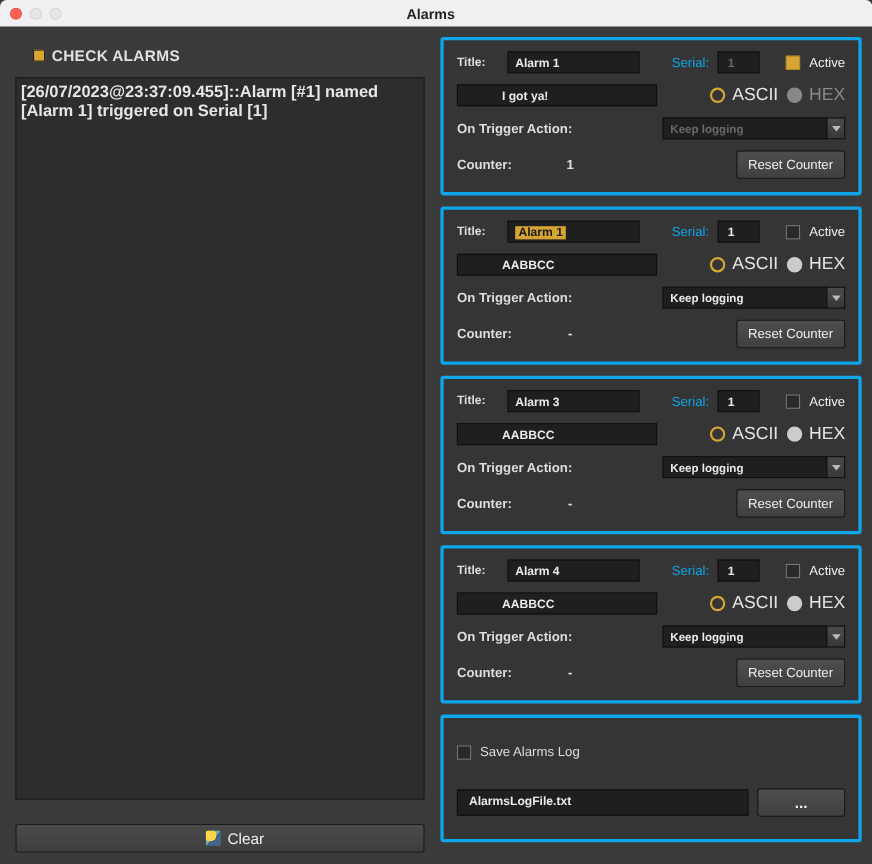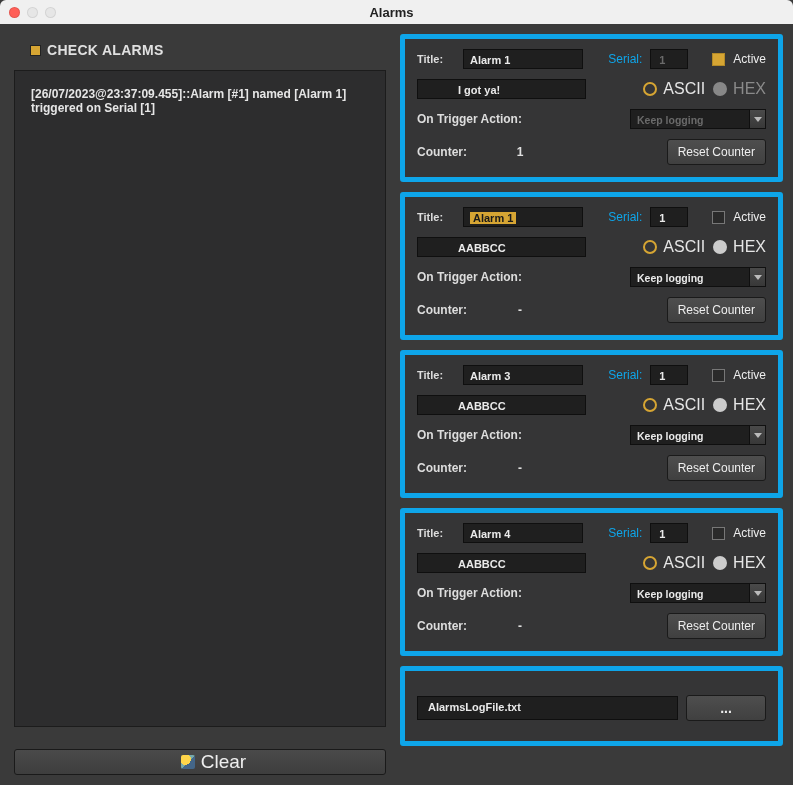--- a/index.html
+++ b/index.html
@@ -38,72 +38,72 @@
 }
 .check-hdr { display: flex; align-items: center; gap: 6px; padding: 4px 0 8px 16px; }
 .sq { width: 11px; height: 11px; background: #d6a533; border: 1px solid #222; }
 .check-hdr span { font-size: 14px; font-weight: 700; letter-spacing: 0.3px; }
 
 .log {
   flex: 1;
   background: #2d2d2e;
   border: 1px solid #1c1c1c;
   margin-top: 4px;
-  padding: 16px;
+  padding: 4px;
   color: #e6e6e6;
-  font-size: 12px;
+  font-size: 15px;
   font-weight: 600;
   overflow: auto;
 }
 .clear-btn {
   height: 26px;
   margin-top: 22px;
   background: linear-gradient(#4a4a4a,#3e3e3e);
   border: 1px solid #1a1a1a;
   border-radius: 3px;
   display: flex;
   align-items: center;
   justify-content: center;
   gap: 6px;
   color: #eee;
-  font-size: 19px;
+  font-size: 14px;
   cursor: pointer;
   padding-left: 27px;
 }
 .brush { width: 14px; height: 14px; display:inline-block; background: radial-gradient(circle at 30% 30%, #ffd54a 0 40%, transparent 41%), linear-gradient(135deg,#7aa 0 50%,#468 51% 100%); border-radius:2px; }
 
 .right {
   flex: 1;
   padding: 10px 10px 10px 4px;
   overflow-y: auto;
 }
 .card {
   background: #353536;
-  border: 5px solid #0ea5e9;
+  border: 3px solid #0ea5e9;
   border-radius: 3px;
   padding: 10px 12px 12px 12px;
   margin-bottom: 10px;
 }
 .row { display: flex; align-items: center; gap: 8px; margin-bottom: 10px; }
 .row:last-child { margin-bottom: 0; }
 .lbl { font-size: 12px; font-weight: 600; color: #ddd; }
 .lbl.title-lbl { width: 38px; font-size:11px; font-weight:700; }
 .inp {
   background: #1f1f1f;
   border: 1px solid #0f0f0f;
   color: #eaeaea;
   padding: 4px 6px;
   font-size: 11px;
   font-weight: 700;
   height: 20px;
 }
 .inp.title { width: 120px; }
 .inp.serial { width: 38px; text-align: left; padding-left: 8px; }
-.inp.pattern { width: 169px; padding-left: 40px; }
-.inp.action { width: 120px; font-weight:700; font-size:10.5px; }
+.inp.pattern { width: 182px; padding-left: 40px; }
+.inp.action { width: 150px; font-weight:700; font-size:10.5px; }
 .inp.file { flex:1; font-weight:700; padding-left:10px; }
 .inp.disabled { color: #6a6a6a; }
 .hl { background: #d6a533; color: #1a1a1a; padding: 0 3px; }
 
 .spacer { flex: 1; }
 .serial-lbl { font-size: 12px; color: #0ea5e9; }
 .chk { width: 13px; height: 13px; border: 1px solid #777; background: #2a2a2a; display:inline-block; }
 .chk.on { background: #d6a533; border-color: #b38a28; }
 .active-lbl { font-size: 12px; color: #eee; }
 
@@ -325,19 +325,23 @@
       </div>
     </div>
     <div class="row counter-row">
       <span class="lbl">Counter:</span>
       <span class="cval">-</span>
       <div class="spacer"></div>
       <button class="reset-btn">Reset Counter</button>
     </div>
       </div>
       <div class="card" style="padding-top: 24px; padding-bottom: 20px;">
+  <div class="row" style="margin-bottom:26px;">
+    <span class="chk "></span>
+    <span class="lbl" style="font-weight:400;">Save Alarms Log</span>
+  </div>
   <div class="row">
     <div class="inp file" style="height:24px;">AlarmsLogFile.txt</div>
     <button class="browse-btn">...</button>
   </div>
       </div>
     </div>
 </div>
 
 </body></html>

